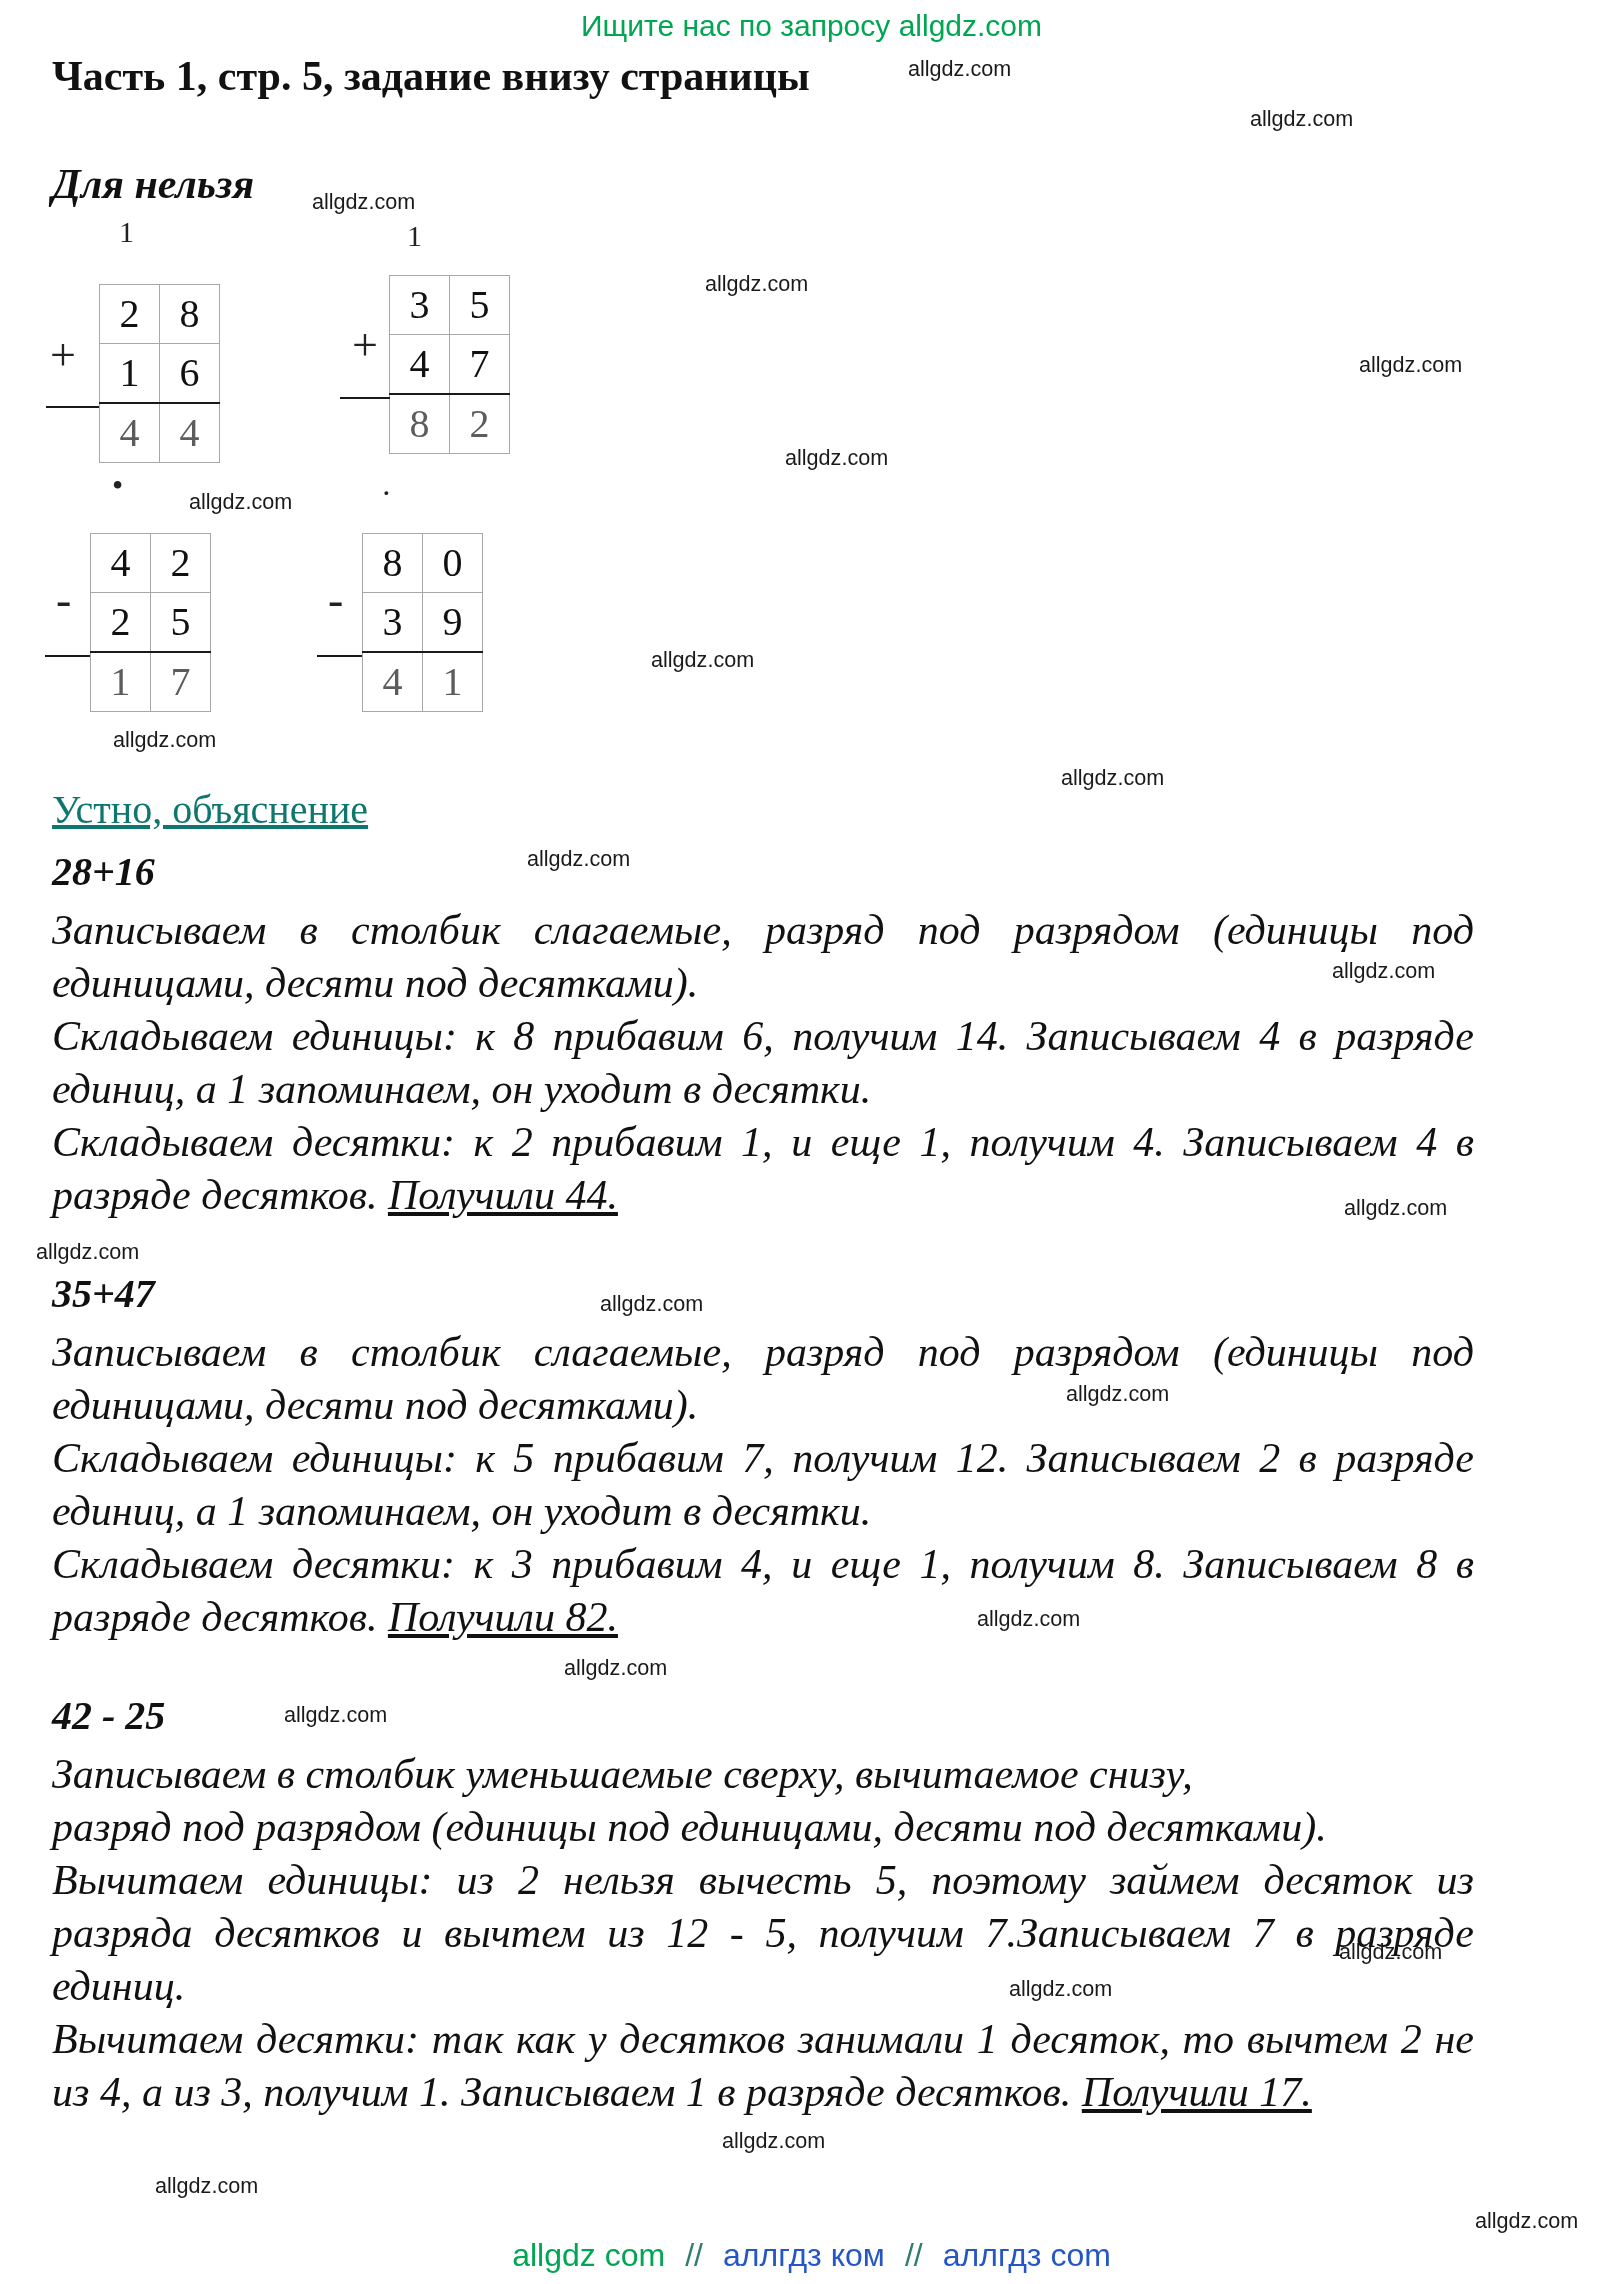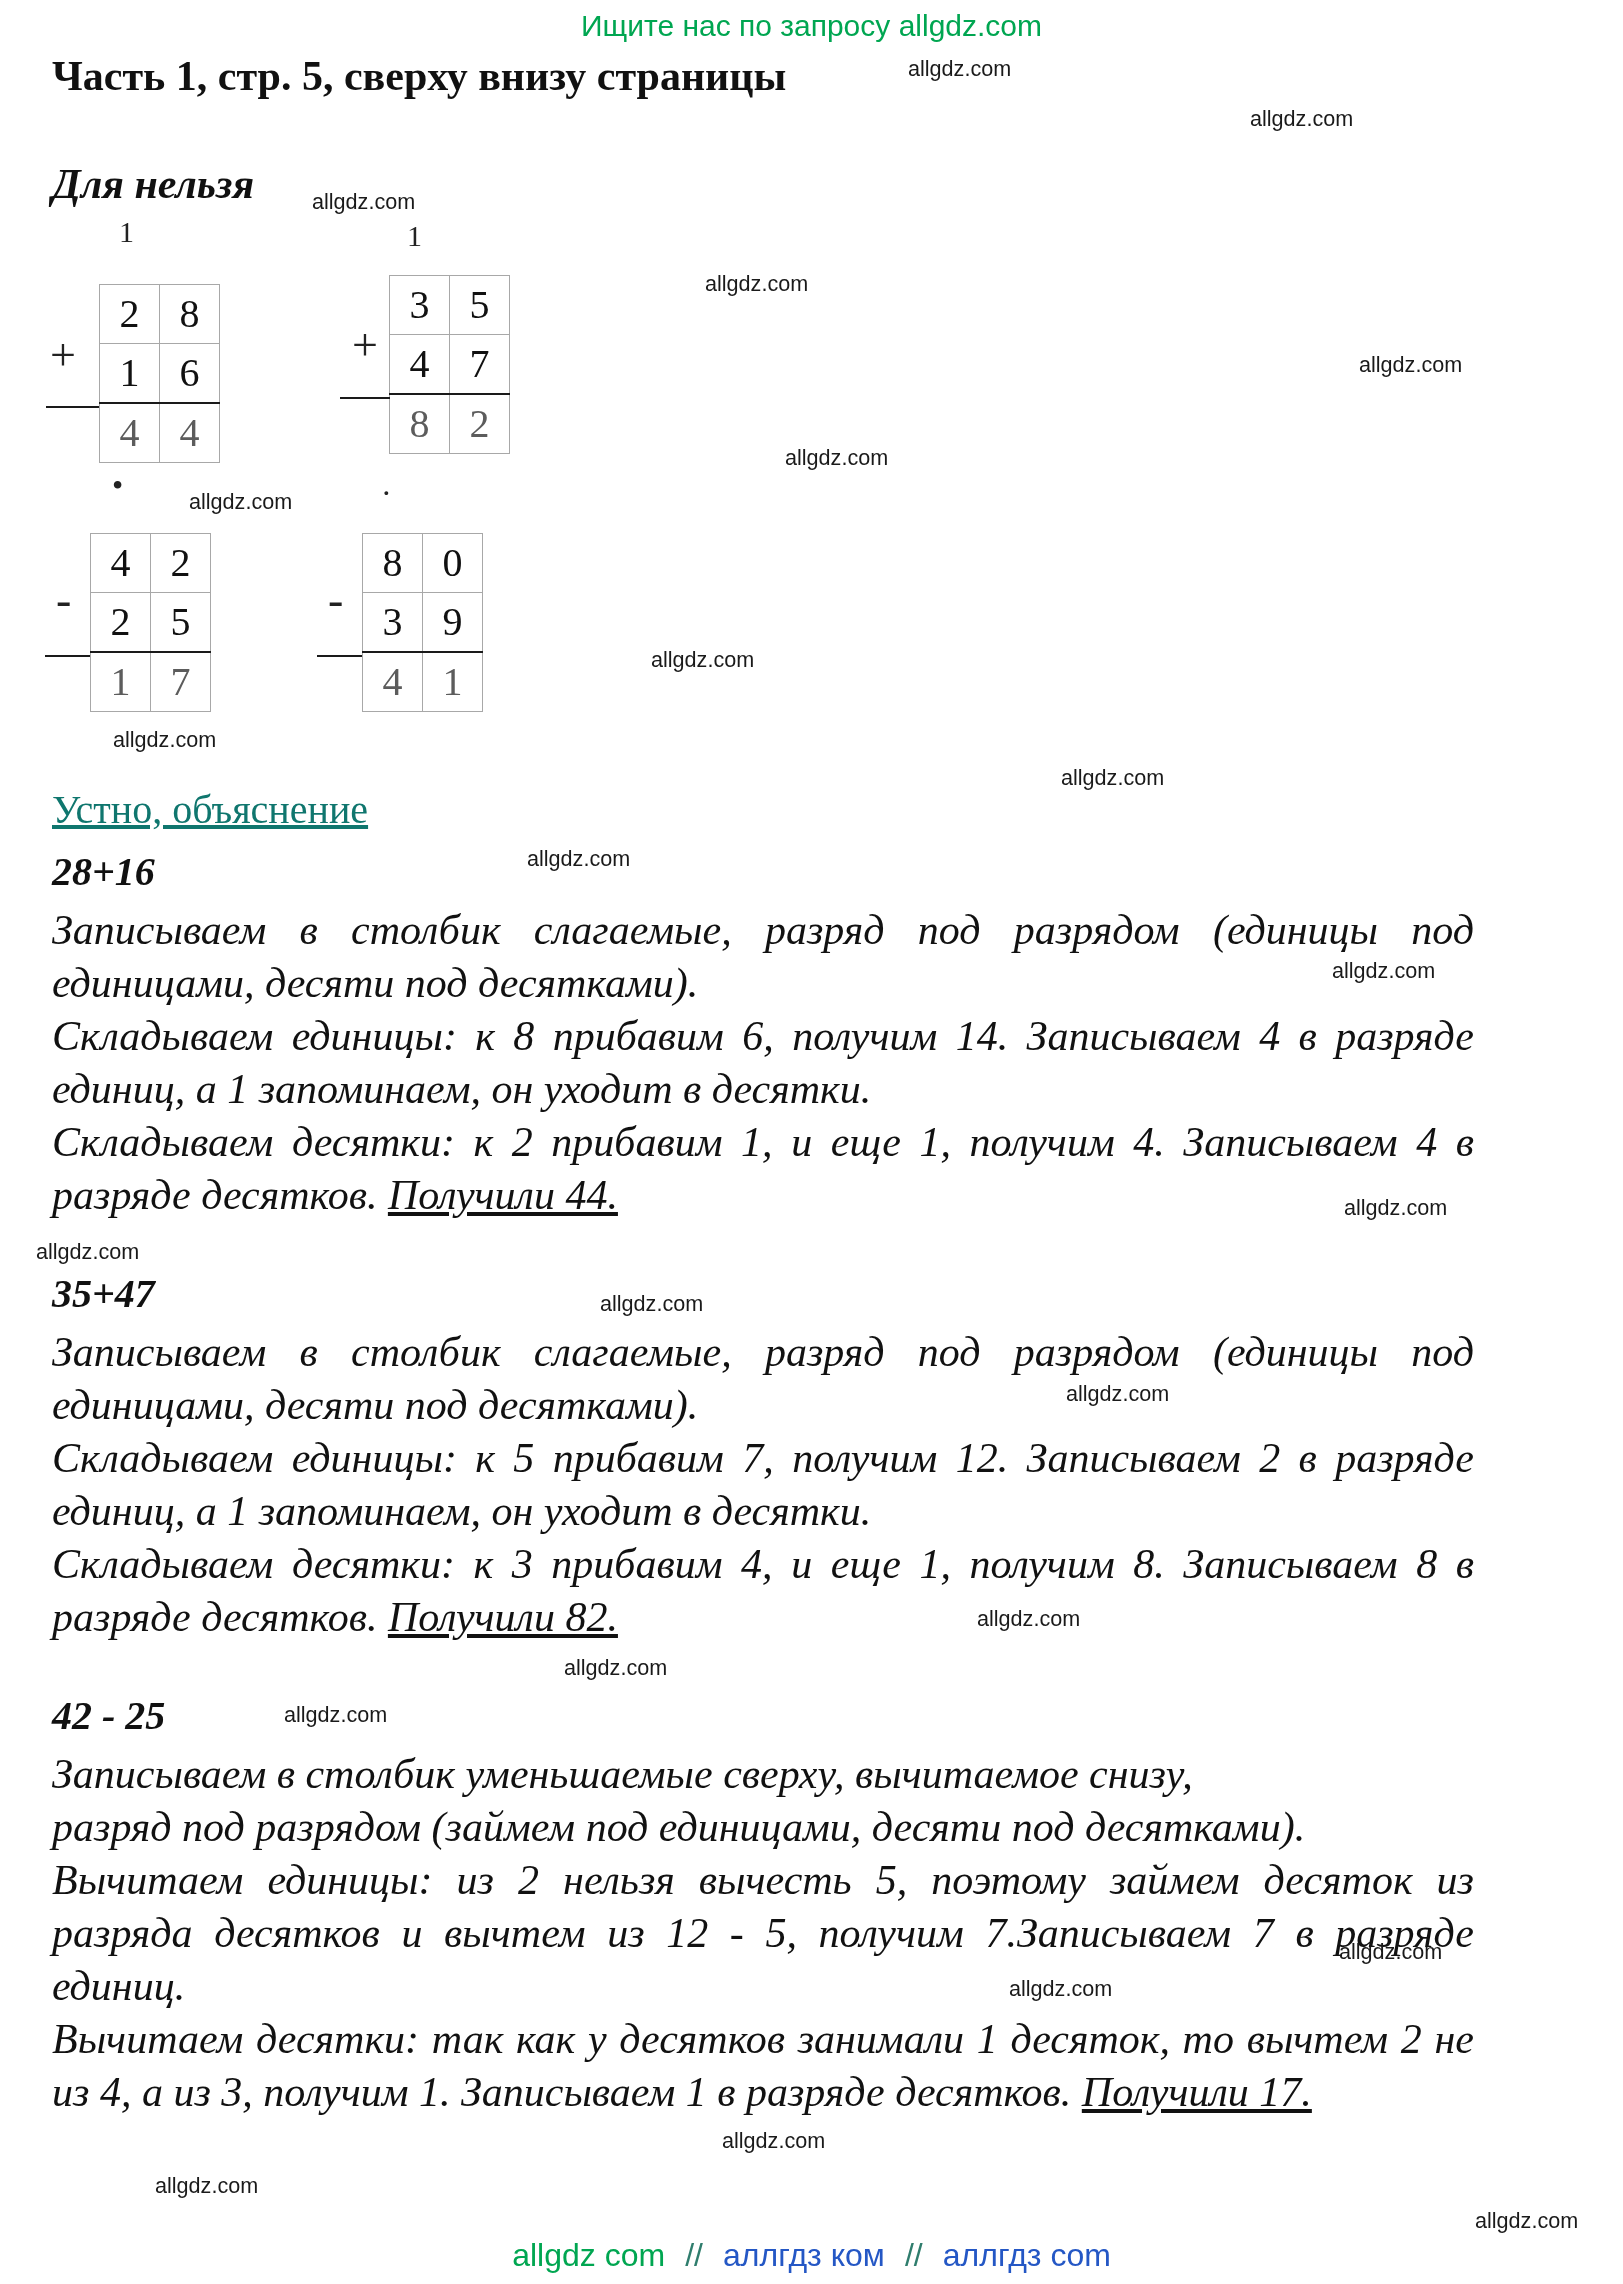--- a/index.html
+++ b/index.html
@@ -132,21 +132,21 @@
   .footer-line .blue { color: #2457c5; }
   .footer-line .sep { color: #2f7d6d; padding: 0 11.2px; }
 </style>
 </head>
 <body>
 
 <div class="page">
 
   <div class="top-banner">Ищите нас по запросу allgdz.com</div>
 
-  <h1 class="title">Часть 1, стр. 5, сверху внизу страницы</h1>
+  <h1 class="title">Часть 1, стр. 5, задание внизу страницы</h1>
 
   <h2 class="write-heading">Для нельзя</h2>
 
   <div class="math-area">
 
     <span class="carry" style="left:119px; top:1.6px;">1</span>
     <span class="carry" style="left:407px; top:4.8px;">1</span>
 
     <span class="sign" style="left:50px; top:114px;">+</span>
     <table class="grid-table" style="left:99px; top:70px;">
@@ -240,21 +240,21 @@
 
   <div class="prob">
     <h3 class="prob-heading">35+47</h3>
     <p class="para"><span>Записываем в столбик слагаемые, разряд под разрядом (единицы под единицами, десяти под десятками).</span></p>
     <p class="para"><span>Складываем единицы: к 5 прибавим 7, получим 12. Записываем 2 в разряде единиц, а 1 запоминаем, он уходит в десятки.</span></p>
     <p class="para"><span>Складываем десятки: к 3 прибавим 4, и еще 1, получим 8. Записываем 8 в разряде десятков. </span><span class="u">Получили 82.</span></p>
   </div>
 
   <div class="prob">
     <h3 class="prob-heading">42 - 25</h3>
-    <p class="para"><span>Записываем в столбик уменьшаемые сверху, вычитаемое снизу,</span><br><span>разряд под разрядом (займем под единицами, десяти под десятками).</span></p>
+    <p class="para"><span>Записываем в столбик уменьшаемые сверху, вычитаемое снизу,</span><br><span>разряд под разрядом (единицы под единицами, десяти под десятками).</span></p>
     <p class="para"><span>Вычитаем единицы: из 2 нельзя вычесть 5, поэтому займем десяток из разряда десятков и вычтем из 12 - 5, получим 7.Записываем 7 в разряде единиц.</span></p>
     <p class="para"><span>Вычитаем десятки: так как у десятков занимали 1 десяток, то вычтем 2 не из 4, а из 3, получим 1. Записываем 1 в разряде десятков. </span><span class="u">Получили 17.</span></p>
   </div>
 
   <span class="wm" style="left:908px; top:56px;">allgdz.com</span>
   <span class="wm" style="left:1250px; top:106px;">allgdz.com</span>
   <span class="wm" style="left:312px;  top:189px;">allgdz.com</span>
   <span class="wm" style="left:705px;  top:271px;">allgdz.com</span>
   <span class="wm" style="left:1359px; top:352px;">allgdz.com</span>
   <span class="wm" style="left:785px;  top:445px;">allgdz.com</span>

